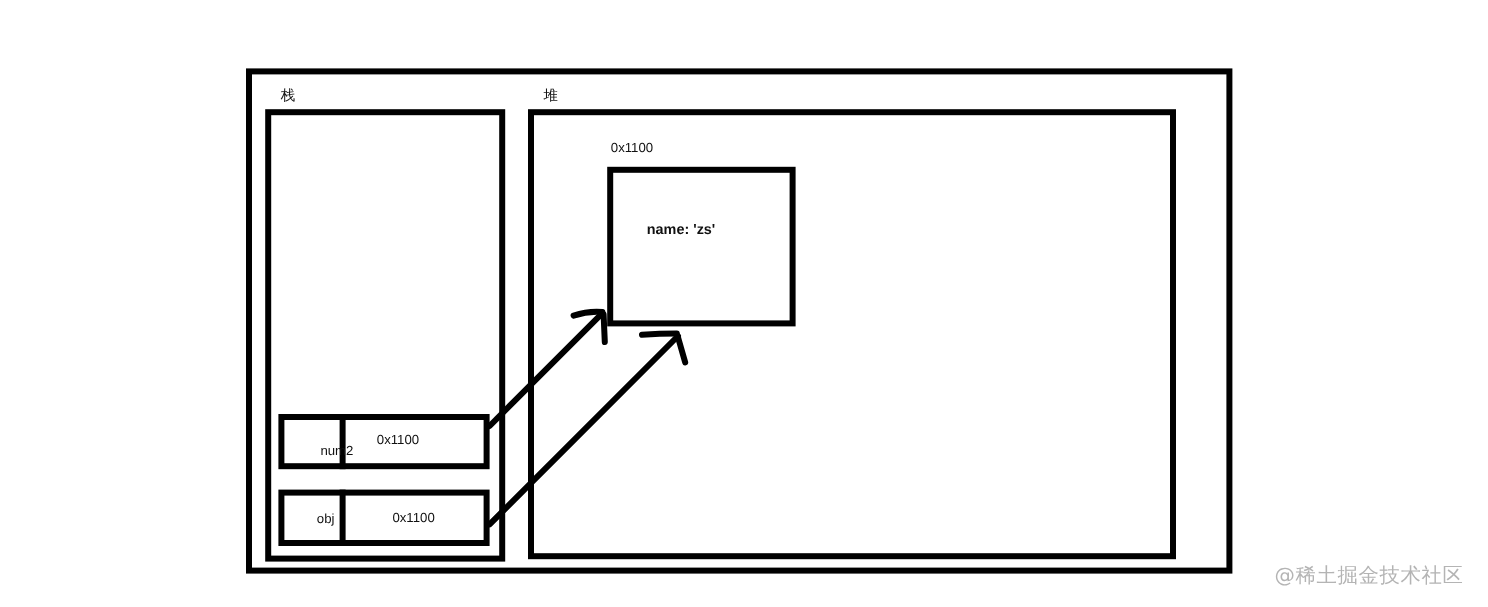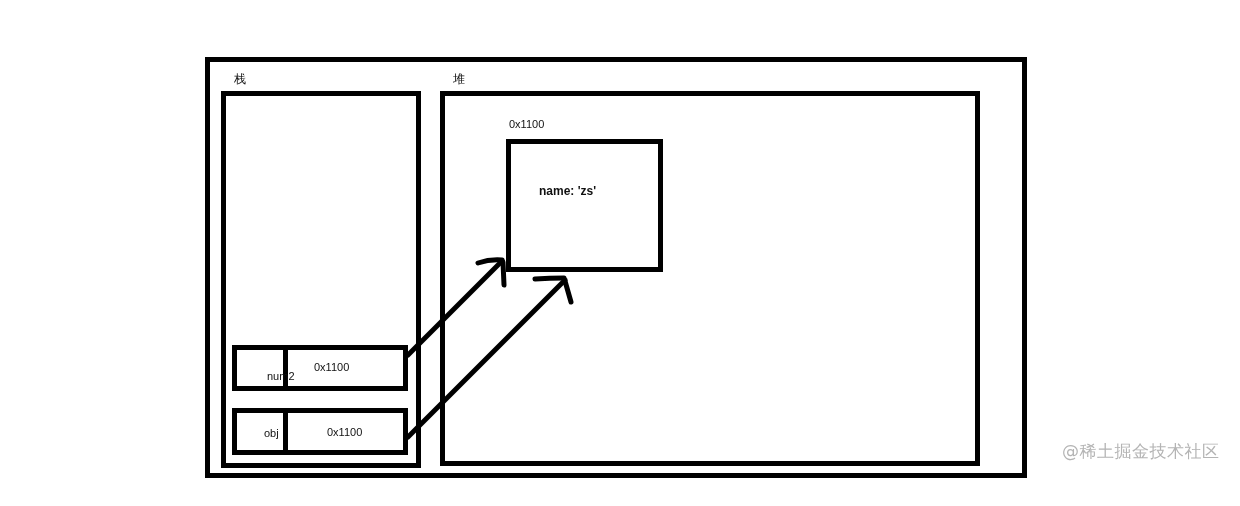--- a/index.html
+++ b/index.html
@@ -36,21 +36,21 @@
       position: absolute;
       left: 0;
       top: 0;
       width: 1240px;
       height: 506px;
       pointer-events: none;
     }
     .watermark {
       position: absolute;
       left: 1062px;
-      top: 440px;
+      top: 468px;
       font-size: 17px;
       color: #b4b4b4;
       font-family: "DejaVu Sans", sans-serif;
       letter-spacing: 0.5px;
       white-space: nowrap;
     }
   </style>
 </head>
 <body>
 

